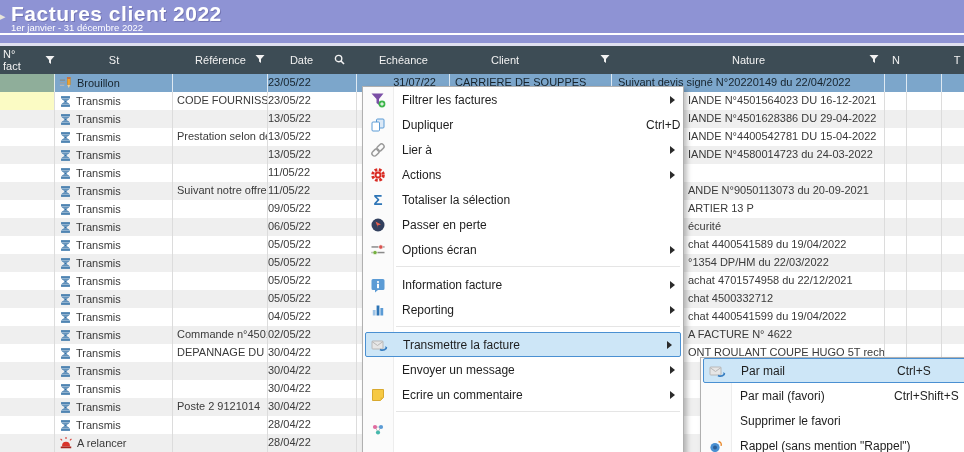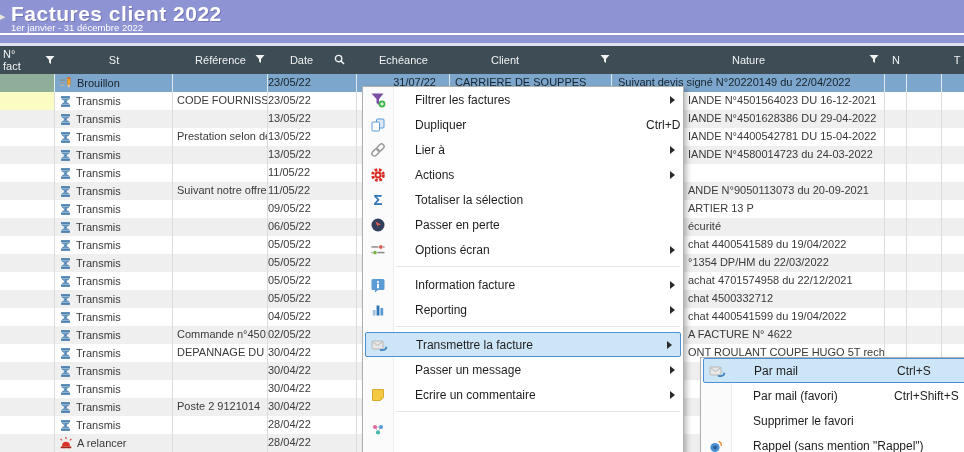--- a/index.html
+++ b/index.html
@@ -44,21 +44,21 @@
 
   
   .menu{position:absolute;background:#fff;border:1px solid #b0b0b0;
     box-shadow:3px 3px 5px rgba(0,0,0,.25);font-size:12px;color:#1e1e1e;overflow:hidden}
   .menu::before{content:"";position:absolute;left:0;top:0;bottom:0;width:30px;
     background:#fbfbfb;border-right:1px solid #ededed}
   #ctx{left:362px;top:86px;width:320px;height:400px;z-index:5;--scx:283px}
   #sub{left:700px;top:357px;width:280px;height:110px;z-index:6;--scx:193px}
   .mi{position:relative;height:25px;display:flex;align-items:center;cursor:default;box-sizing:border-box}
   .mi .ic{width:30px;flex:none;display:flex;align-items:center;justify-content:center}
-  .mi .lbl{padding-left:22px;white-space:nowrap}
+  .mi .lbl{padding-left:9px;white-space:nowrap}
   .mi .sc{position:absolute;left:var(--scx);white-space:nowrap}
   .mi .arr{position:absolute;right:8px;width:0;height:0;border-left:5px solid #2b2b2b;
     border-top:4px solid transparent;border-bottom:4px solid transparent}
   .mi.hl{background:var(--mhl);border:1px solid var(--mhlb);border-radius:2px;margin:0 2px}
   .mi.hl .ic{width:28px}
   .msep{position:relative;height:10px}
   .msep::after{content:"";position:absolute;left:33px;right:3px;top:4px;border-top:1px solid #e5e5e5}
   .sigma{color:#2e75b6;font-weight:bold;font-size:15px;line-height:15px}
 </style>
 </head>
@@ -766,21 +766,21 @@
             <path d="M1 4.5l5.5 4 5.5-4" fill="none" stroke="#b8b8b8"></path>
             <path d="M9 12.5q3.5 2 6.5-1.5" fill="none" stroke="#3a7fc1" stroke-width="1.7"></path>
             <path d="M14 9.2l2.3 1-1.1 2.4z" fill="#3a7fc1"></path>
           </svg>
         </span>
         <span class="lbl">Transmettre la facture</span>
         <span class="arr"></span>
       </div>
       <div class="mi">
         <span class="ic"></span>
-        <span class="lbl">Passer un message</span>
+        <span class="lbl">Envoyer un message</span>
         <span class="arr"></span>
       </div>
       <div class="mi">
         <span class="ic">
           <svg width="16" height="16" viewBox="0 0 16 16">
             <path d="M2.5 2.5h11v8l-3 3h-8z" fill="#f6c944" stroke="#d8a92f"></path>
             <path d="M13.5 10.5l-3 3v-3z" fill="#e3b63a"></path>
           </svg>
         </span>
         <span class="lbl">Ecrire un commentaire</span>

